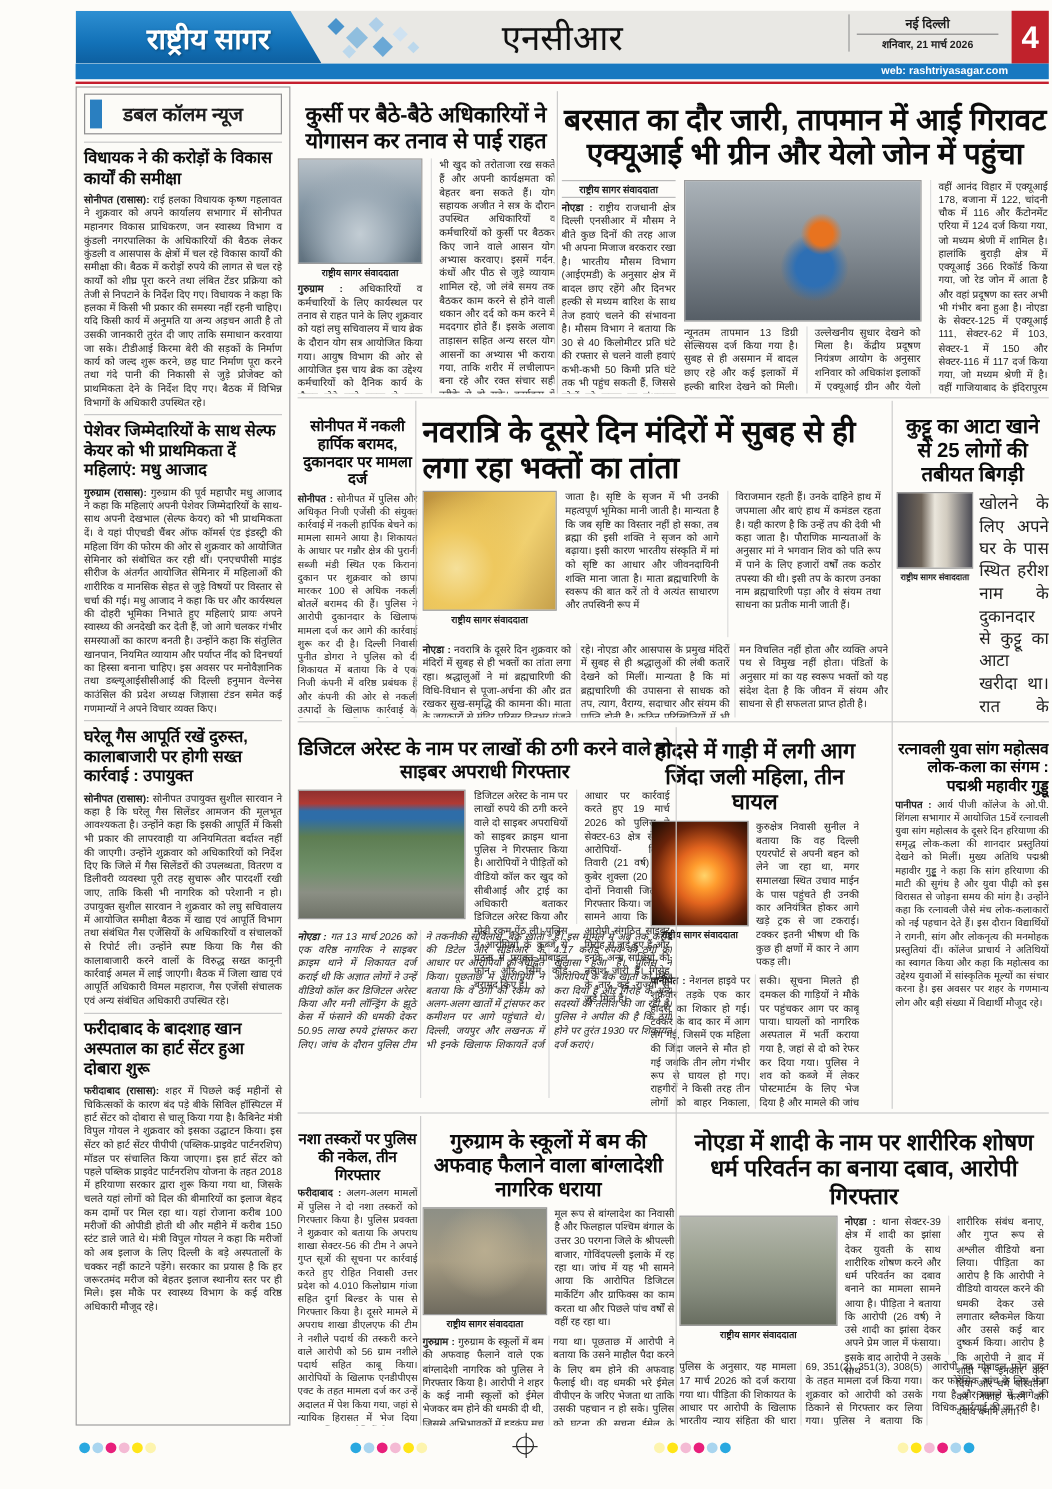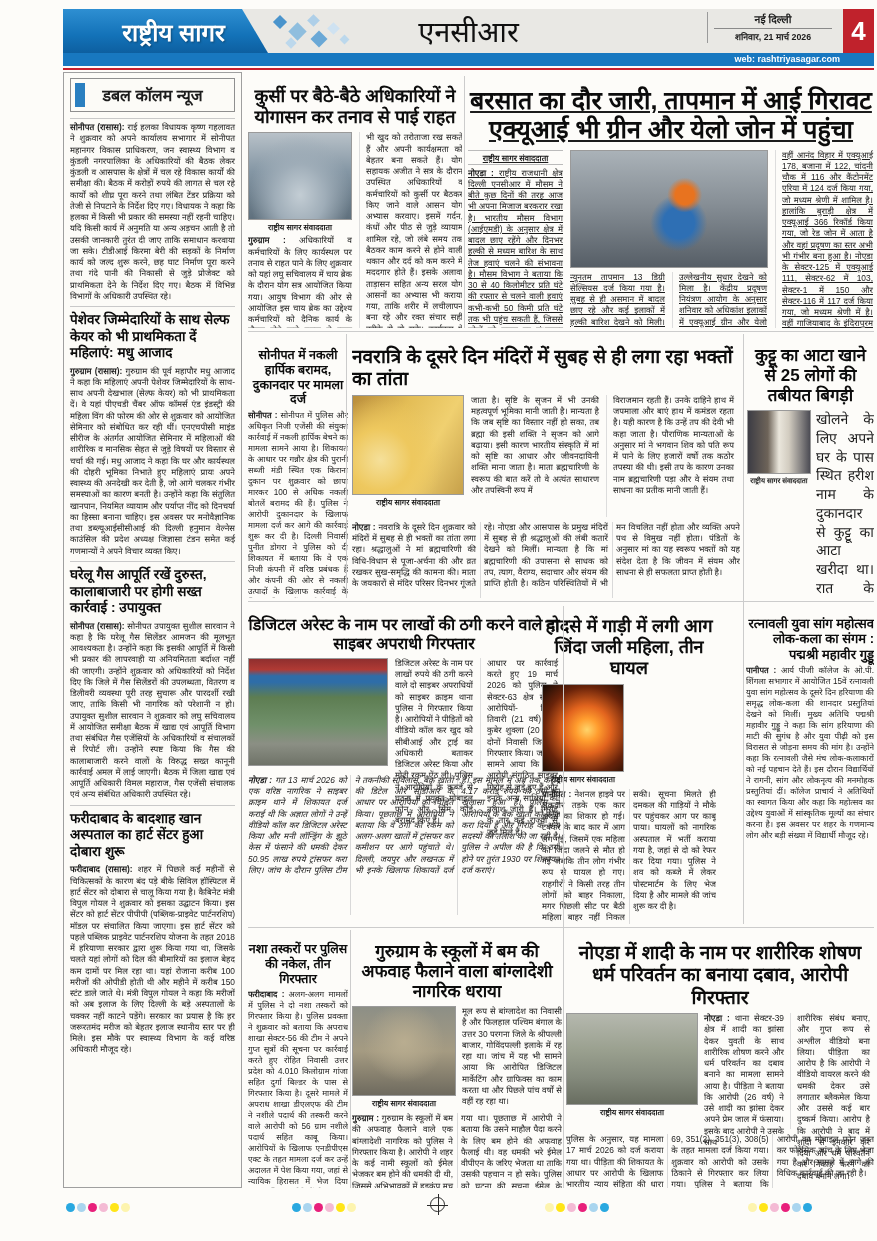--- a/index.html
+++ b/index.html
@@ -109,20 +109,21 @@
   <div class="mh-redline"></div>
 </div>
 
 <div class="abs leftbox">
   <div class="boxhead">
     <i></i>
     <span>डबल कॉलम न्यूज</span>
   </div>
 
   <div class="lart">
+    <h3 class="hl">विधायक ने की करोड़ों के विकास कार्यों की समीक्षा</h3>
     <p class="body"><b class="dl">सोनीपत (रासास):</b> <span>राई हलका विधायक कृष्ण गहलावत ने शुक्रवार को अपने कार्यालय सभागार में सोनीपत महानगर विकास प्राधिकरण, जन स्वास्थ्य विभाग व कुंडली नगरपालिका के अधिकारियों की बैठक लेकर कुंडली व आसपास के क्षेत्रों में चल रहे विकास कार्यों की समीक्षा की। बैठक में करोड़ों रुपये की लागत से चल रहे कार्यों को शीघ्र पूरा करने तथा लंबित टेंडर प्रक्रिया को तेजी से निपटाने के निर्देश दिए गए। विधायक ने कहा कि हलका में किसी भी प्रकार की समस्या नहीं रहनी चाहिए। यदि किसी कार्य में अनुमति या अन्य अड़चन आती है तो उसकी जानकारी तुरंत दी जाए ताकि समाधान करवाया जा सके। टीडीआई किरमा बेरी की सड़कों के निर्माण कार्य को जल्द शुरू करने, छह घाट निर्माण पूरा करने तथा गंदे पानी की निकासी से जुड़े प्रोजेक्ट को प्राथमिकता देने के निर्देश दिए गए। बैठक में विभिन्न विभागों के अधिकारी उपस्थित रहे।</span></p>
   </div>
 
   <div class="lart">
     <h3 class="hl">पेशेवर जिम्मेदारियों के साथ सेल्फ केयर को भी प्राथमिकता दें महिलाएं: मधु आजाद</h3>
     <p class="body"><b class="dl">गुरुग्राम (रासास):</b> <span>गुरुग्राम की पूर्व महापौर मधु आजाद ने कहा कि महिलाएं अपनी पेशेवर जिम्मेदारियों के साथ-साथ अपनी देखभाल (सेल्फ केयर) को भी प्राथमिकता दें। वे यहां पीएचडी चैंबर ऑफ कॉमर्स एंड इंडस्ट्री की महिला विंग की फोरम की ओर से शुक्रवार को आयोजित सेमिनार को संबोधित कर रही थीं। एनएचपीसी माइंड सीरीज के अंतर्गत आयोजित सेमिनार में महिलाओं की शारीरिक व मानसिक सेहत से जुड़े विषयों पर विस्तार से चर्चा की गई। मधु आजाद ने कहा कि घर और कार्यस्थल की दोहरी भूमिका निभाते हुए महिलाएं प्रायः अपने स्वास्थ्य की अनदेखी कर देती हैं, जो आगे चलकर गंभीर समस्याओं का कारण बनती है। उन्होंने कहा कि संतुलित खानपान, नियमित व्यायाम और पर्याप्त नींद को दिनचर्या का हिस्सा बनाना चाहिए। इस अवसर पर मनोवैज्ञानिक तथा डब्ल्यूआईसीसीआई की दिल्ली हनुमान वेल्नेस काउंसिल की प्रदेश अध्यक्ष जिज्ञासा टंडन समेत कई गणमान्यों ने अपने विचार व्यक्त किए।</span></p>
   </div>
 
   <div class="lart">
     <h3 class="hl">घरेलू गैस आपूर्ति रखें दुरुस्त, कालाबाजारी पर होगी सख्त कार्रवाई : उपायुक्त</h3>
@@ -142,21 +143,21 @@
       <div class="photo ph-meeting"></div>
       <div class="cap">राष्ट्रीय सागर संवाददाता</div>
       <p class="body" style="margin-top:3px;"><b class="dl">गुरुग्राम :</b> <span>अधिकारियों व कर्मचारियों के लिए कार्यस्थल पर तनाव से राहत पाने के लिए शुक्रवार को यहां लघु सचिवालय में चाय ब्रेक के दौरान योग सत्र आयोजित किया गया। आयुष विभाग की ओर से आयोजित इस चाय ब्रेक का उद्देश्य कर्मचारियों को दैनिक कार्य के दौरान होने वाले तनाव से राहत दिलाना और उन्हें शारीरिक व मानसिक रूप से स्वस्थ बनाए रखना रहा। कार्यक्रम के दौरान कर्मचारियों को बताया गया कि छोटे-छोटे योग अभ्यास अपनाकर वे अपने काम के बीच</span></p>
     </div>
     <div style="width:104px;flex:none;border-left:1px solid #ddd;padding-left:6px;box-sizing:border-box;">
       <p class="body">भी खुद को तरोताजा रख सकते हैं और अपनी कार्यक्षमता को बेहतर बना सकते हैं। योग सहायक अजीत ने सत्र के दौरान उपस्थित अधिकारियों व कर्मचारियों को कुर्सी पर बैठकर किए जाने वाले आसन योग अभ्यास करवाए। इसमें गर्दन, कंधों और पीठ से जुड़े व्यायाम शामिल रहे, जो लंबे समय तक बैठकर काम करने से होने वाली थकान और दर्द को कम करने में मददगार होते हैं। इसके अलावा ताड़ासन सहित अन्य सरल योग आसनों का अभ्यास भी कराया गया, ताकि शरीर में लचीलापन बना रहे और रक्त संचार सही तरीके से हो सके। कार्यक्रम में यह भी बताया गया कि नियमित रूप से कुछ मिनट का चाई ब्रेक लेने से मानसिक तनाव कम होता है, एकाग्रता बढ़ती है और काम की गुणवत्ता में सुधार आता है।</p>
     </div>
   </div>
 </div>
 
-<div class="art" style="left:468px;top:74px;width:406px;height:254px;text-decoration:underline;">
+<div class="art" style="left:468px;top:74px;width:406px;height:254px;">
   <h1 class="hl" style="font-size:25px;line-height:1.15;margin-bottom:6px;">
     <span style="display:block;">बरसात का दौर जारी, तापमान में आई गिरावट</span>
     <span style="display:block;">एक्यूआई भी ग्रीन और येलो जोन में पहुंचा</span>
   </h1>
   <div class="row" style="height:182px;">
     <div style="width:95px;flex:none;">
       <div class="byline">राष्ट्रीय सागर संवाददाता</div>
       <p class="body"><b class="dl">नोएडा :</b> <span>राष्ट्रीय राजधानी क्षेत्र दिल्ली एनसीआर में मौसम ने बीते कुछ दिनों की तरह आज भी अपना मिजाज बरकरार रखा है। भारतीय मौसम विभाग (आईएमडी) के अनुसार क्षेत्र में बादल छाए रहेंगे और दिनभर हल्की से मध्यम बारिश के साथ तेज हवाएं चलने की संभावना है। मौसम विभाग ने बताया कि 30 से 40 किलोमीटर प्रति घंटे की रफ्तार से चलने वाली हवाएं कभी-कभी 50 किमी प्रति घंटे तक भी पहुंच सकती हैं, जिससे लोगों को सड़क पर संभलकर चलने की सलाह दी गई है। मौसम विभाग के अनुसार आज अधिकतम तापमान करीब 25 डिग्री सेल्सियस और</span></p>
     </div>
     <div style="width:198px;flex:none;">
@@ -171,21 +172,21 @@
     </div>
   </div>
 </div>
 
 <div class="art" style="left:248px;top:336px;width:100px;height:262px;">
   <h3 class="hl" style="font-size:12.5px;">सोनीपत में नकली हार्पिक बरामद, दुकानदार पर मामला दर्ज</h3>
   <p class="body" style="font-size:8.2px;"><b class="dl">सोनीपत :</b> <span>सोनीपत में पुलिस और अधिकृत निजी एजेंसी की संयुक्त कार्रवाई में नकली हार्पिक बेचने का मामला सामने आया है। शिकायत के आधार पर गन्नौर क्षेत्र की पुरानी सब्जी मंडी स्थित एक किराना दुकान पर शुक्रवार को छापा मारकर 100 से अधिक नकली बोतलें बरामद की हैं। पुलिस ने आरोपी दुकानदार के खिलाफ मामला दर्ज कर आगे की कार्रवाई शुरू कर दी है। दिल्ली निवासी पुनीत डोगरा ने पुलिस को दी शिकायत में बताया कि वे एक निजी कंपनी में वरिष्ठ प्रबंधक हैं और कंपनी की ओर से नकली उत्पादों के खिलाफ कार्रवाई के लिए अधिकृत हैं। सर्च के दौरान गन्नौर की पुरानी मंडी में एक दुकान पर नकली हार्पिक बिकने की जानकारी मिली, जिसके बाद पुलिस को सूचित किया गया। शिकायत मिलने पर थाना गन्नौर की टीम ने एएसआई जगदीश के नेतृत्व में पुलिस बल के साथ संबंधित दुकान पर छापा मारा। मौके पर दुकान संचालक की मौजूदगी में तलाशी ली गई। तलाशी के दौरान दुकान में रखी पेटियों से बड़ी मात्रा में नकली हार्पिक बरामद हुआ।</span></p>
 </div>
 
 <div class="art" style="left:352px;top:334px;width:388px;height:264px;">
-  <h2 class="hl hl-left" style="font-size:19px;">नवरात्रि के दूसरे दिन मंदिरों में सुबह से ही लगा रहा भक्तों का तांता</h2>
+  <h2 class="hl hl-left" style="font-size:25px;">नवरात्रि के दूसरे दिन मंदिरों में सुबह से ही लगा रहा भक्तों का तांता</h2>
   <div class="row" style="height:122px;">
     <div style="width:112px;flex:none;">
       <div class="photo ph-puja"></div>
       <div class="cap">राष्ट्रीय सागर संवाददाता</div>
     </div>
     <p class="body" style="width:128px;flex:none;">जाता है। सृष्टि के सृजन में भी उनकी महत्वपूर्ण भूमिका मानी जाती है। मान्यता है कि जब सृष्टि का विस्तार नहीं हो सका, तब ब्रह्मा की इसी शक्ति ने सृजन को आगे बढ़ाया। इसी कारण भारतीय संस्कृति में मां को सृष्टि का आधार और जीवनदायिनी शक्ति माना जाता है। माता ब्रह्मचारिणी के स्वरूप की बात करें तो वे अत्यंत साधारण और तपस्विनी रूप में</p>
     <p class="body" style="width:128px;flex:none;border-left:1px solid #ddd;padding-left:6px;box-sizing:border-box;">विराजमान रहती हैं। उनके दाहिने हाथ में जपमाला और बाएं हाथ में कमंडल रहता है। यही कारण है कि उन्हें तप की देवी भी कहा जाता है। पौराणिक मान्यताओं के अनुसार मां ने भगवान शिव को पति रूप में पाने के लिए हजारों वर्षों तक कठोर तपस्या की थी। इसी तप के कारण उनका नाम ब्रह्मचारिणी पड़ा और वे संयम तथा साधना का प्रतीक मानी जाती हैं।</p>
   </div>
   <div class="cols3" style="margin-top:5px;height:108px;">
     <p class="body"><b class="dl">नोएडा :</b> <span>नवरात्रि के दूसरे दिन शुक्रवार को मंदिरों में सुबह से ही भक्तों का तांता लगा रहा। श्रद्धालुओं ने मां ब्रह्मचारिणी की विधि-विधान से पूजा-अर्चना की और व्रत रखकर सुख-समृद्धि की कामना की। माता के जयकारों से मंदिर परिसर दिनभर गूंजते रहे। नोएडा और आसपास के प्रमुख मंदिरों में सुबह से ही श्रद्धालुओं की लंबी कतारें देखने को मिलीं। मान्यता है कि मां ब्रह्मचारिणी की उपासना से साधक को तप, त्याग, वैराग्य, सदाचार और संयम की प्राप्ति होती है। कठिन परिस्थितियों में भी मन विचलित नहीं होता और व्यक्ति अपने पथ से विमुख नहीं होता। पंडितों के अनुसार मां का यह स्वरूप भक्तों को यह संदेश देता है कि जीवन में संयम और साधना से ही सफलता प्राप्त होती है।</span></p>
@@ -216,20 +217,21 @@
   </div>
 </div>
 
 <div class="art" style="left:542px;top:604px;width:174px;height:320px;">
   <h2 class="hl" style="font-size:18px;">हादसे में गाड़ी में लगी आग जिंदा जली महिला, तीन घायल</h2>
   <div class="row" style="gap:6px;">
     <div style="width:82px;flex:none;">
       <div class="photo ph-fire"></div>
       <div class="cap">राष्ट्रीय सागर संवाददाता</div>
     </div>
+    <p class="body" style="flex:1;">कुरुक्षेत्र निवासी सुनील ने बताया कि वह दिल्ली एयरपोर्ट से अपनी बहन को लेने जा रहा था, मगर समालखा स्थित उचाव माईन के पास पहुंचते ही उनकी कार अनियंत्रित होकर आगे खड़े ट्रक से जा टकराई। टक्कर इतनी भीषण थी कि कुछ ही क्षणों में कार ने आग पकड़ ली।</p>
   </div>
   <div class="cols2" style="margin-top:5px;height:140px;">
     <p class="body"><b class="dl">पानीपत :</b> <span>नेशनल हाइवे पर शुक्रवार तड़के एक कार हादसे का शिकार हो गई। टक्कर के बाद कार में आग लग गई, जिसमें एक महिला की जिंदा जलने से मौत हो गई जबकि तीन लोग गंभीर रूप से घायल हो गए। राहगीरों ने किसी तरह तीन लोगों को बाहर निकाला, मगर पिछली सीट पर बैठी महिला बाहर नहीं निकल सकी। सूचना मिलते ही दमकल की गाड़ियों ने मौके पर पहुंचकर आग पर काबू पाया। घायलों को नागरिक अस्पताल में भर्ती कराया गया है, जहां से दो को रेफर कर दिया गया। पुलिस ने शव को कब्जे में लेकर पोस्टमार्टम के लिए भेज दिया है और मामले की जांच शुरू कर दी है।</span></p>
   </div>
 </div>
 
 <div class="art" style="left:746px;top:604px;width:128px;height:320px;">
   <h3 class="hl" style="font-size:13px;text-align:right;">रत्नावली युवा सांग महोत्सव लोक-कला का संगम : पद्मश्री महावीर गुड्डू</h3>
   <p class="body" style="font-size:8.2px;"><b class="dl">पानीपत :</b> <span>आर्य पीजी कॉलेज के ओ.पी. शिंगला सभागार में आयोजित 15वें रत्नावली युवा सांग महोत्सव के दूसरे दिन हरियाणा की समृद्ध लोक-कला की शानदार प्रस्तुतियां देखने को मिलीं। मुख्य अतिथि पद्मश्री महावीर गुड्डू ने कहा कि सांग हरियाणा की माटी की सुगंध है और युवा पीढ़ी को इस विरासत से जोड़ना समय की मांग है। उन्होंने कहा कि रत्नावली जैसे मंच लोक-कलाकारों को नई पहचान देते हैं। इस दौरान विद्यार्थियों ने रागनी, सांग और लोकनृत्य की मनमोहक प्रस्तुतियां दीं। कॉलेज प्राचार्य ने अतिथियों का स्वागत किया और कहा कि महोत्सव का उद्देश्य युवाओं में सांस्कृतिक मूल्यों का संचार करना है। इस अवसर पर शहर के गणमान्य लोग और बड़ी संख्या में विद्यार्थी मौजूद रहे।</span></p>
 </div>

